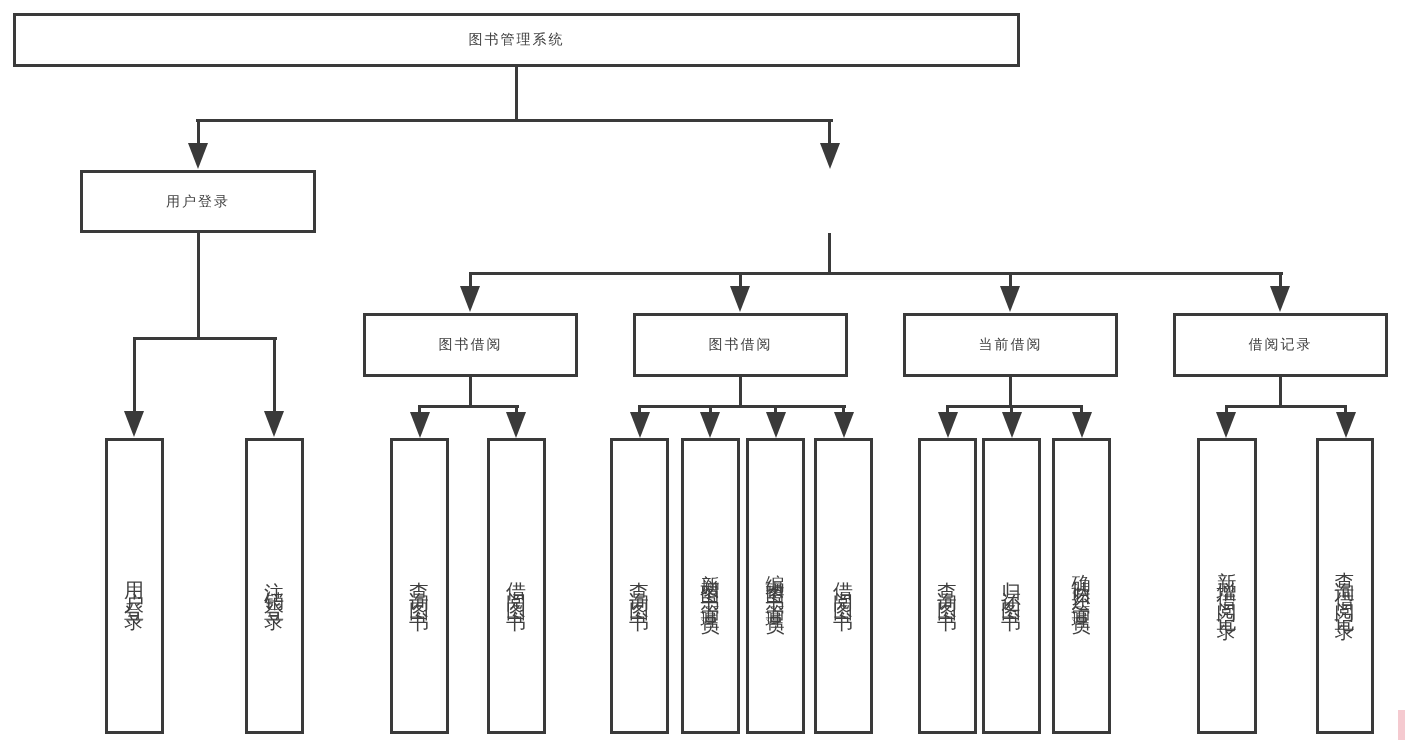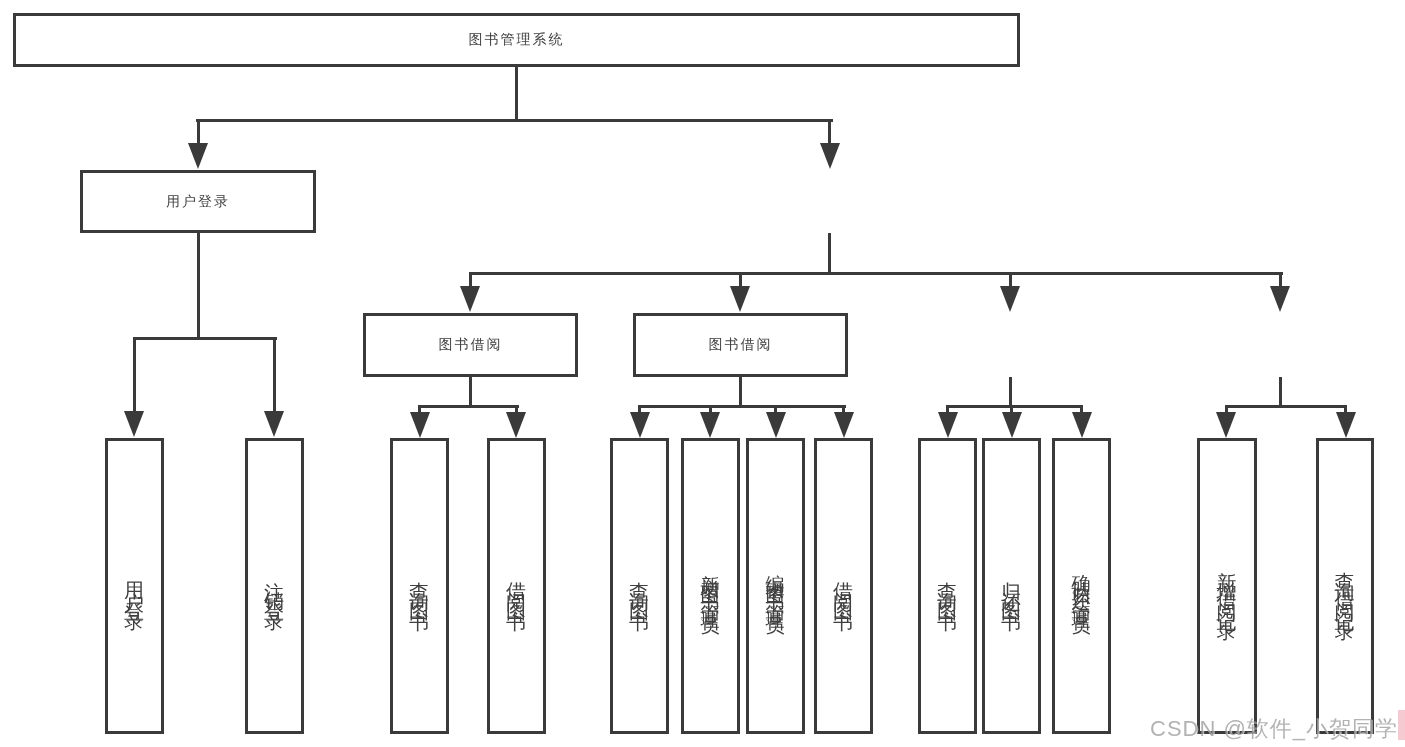--- a/index.html
+++ b/index.html
@@ -75,20 +75,22 @@
   <div class="arrow" style="left:460px;top:286px;"></div>
   <div class="vl" style="left:739px;top:272px;height:17px;"></div>
   <div class="arrow" style="left:730px;top:286px;"></div>
   <div class="vl" style="left:1009px;top:272px;height:17px;"></div>
   <div class="arrow" style="left:1000px;top:286px;"></div>
   <div class="vl" style="left:1279px;top:272px;height:17px;"></div>
   <div class="arrow" style="left:1270px;top:286px;"></div>
 
   <div class="node h-node" style="left:363px;top:313px;width:215px;height:64px;">图书借阅</div>
   <div class="node h-node" style="left:633px;top:313px;width:215px;height:64px;">图书借阅</div>
+  <div class="node h-node" style="left:903px;top:313px;width:215px;height:64px;">当前借阅</div>
+  <div class="node h-node" style="left:1173px;top:313px;width:215px;height:64px;">借阅记录</div>
 
   <div class="vl" style="left:469px;top:377px;height:30px;"></div>
   <div class="hl" style="left:418px;top:405px;width:101px;"></div>
   <div class="vl" style="left:418px;top:405px;height:9px;"></div>
   <div class="arrow" style="left:410px;top:412px;"></div>
   <div class="vl" style="left:515px;top:405px;height:9px;"></div>
   <div class="arrow" style="left:506px;top:412px;"></div>
 
   <div class="vl" style="left:739px;top:377px;height:30px;"></div>
   <div class="hl" style="left:638px;top:405px;width:208px;"></div>
@@ -128,16 +130,15 @@
   <div class="node v-node long" style="left:746px;top:438px;width:59px;height:296px;">编辑图书（管理员）</div>
   <div class="node v-node" style="left:814px;top:438px;width:59px;height:296px;">借阅图书</div>
 
   <div class="node v-node" style="left:918px;top:438px;width:59px;height:296px;">查询图书</div>
   <div class="node v-node" style="left:982px;top:438px;width:59px;height:296px;">归还图书</div>
   <div class="node v-node long" style="left:1052px;top:438px;width:59px;height:296px;">确认归还（管理员）</div>
 
   <div class="node v-node" style="left:1197px;top:438px;width:60px;height:296px;">新增借阅记录</div>
   <div class="node v-node" style="left:1316px;top:438px;width:58px;height:296px;">查询借阅记录</div>
 
-  <div class="watermark">CSDN @软件_小贺同学</div>
   <div class="pink-strip"></div>
 
 </div>
 
 </body></html>

